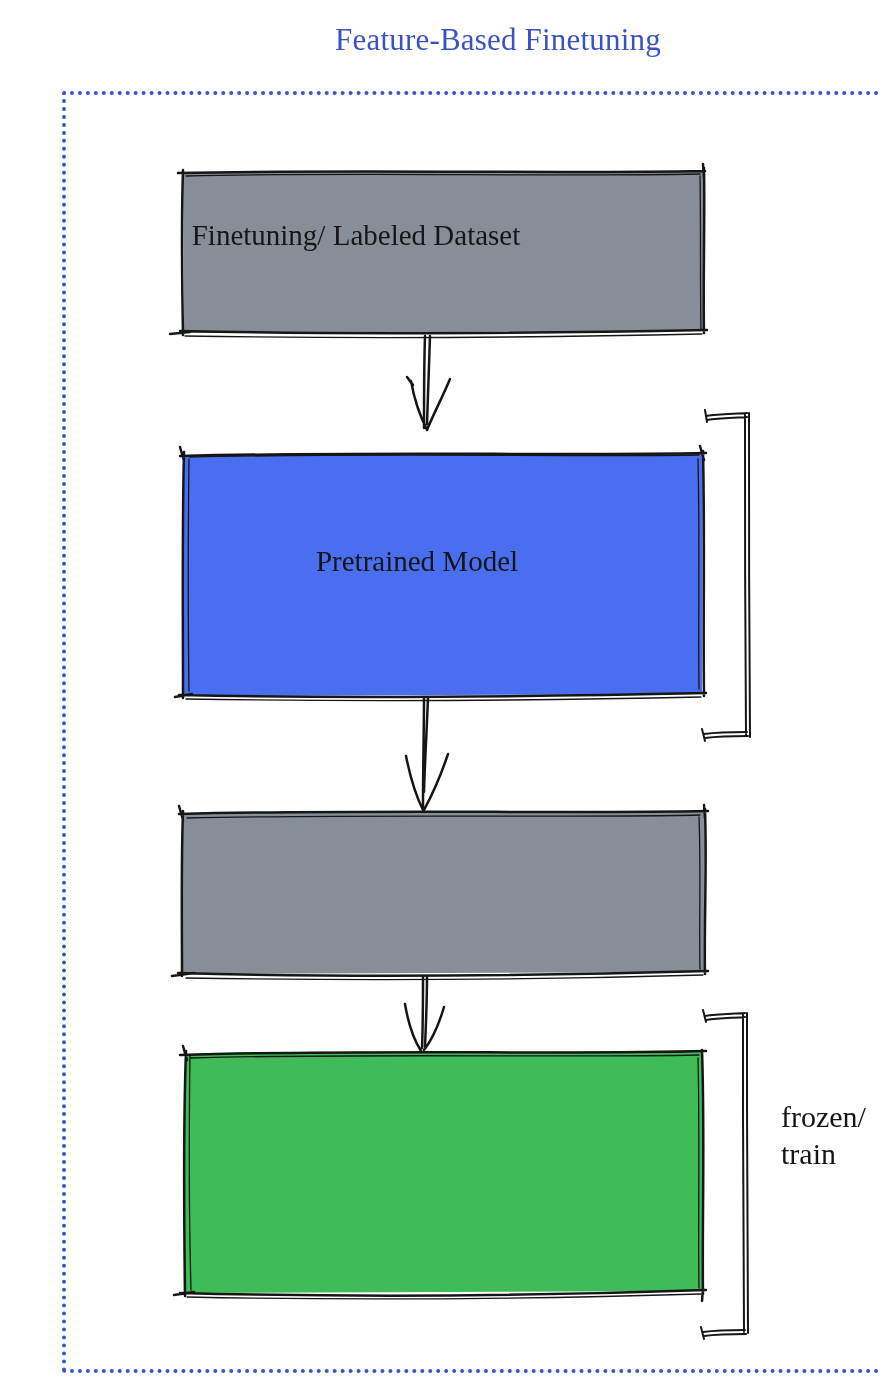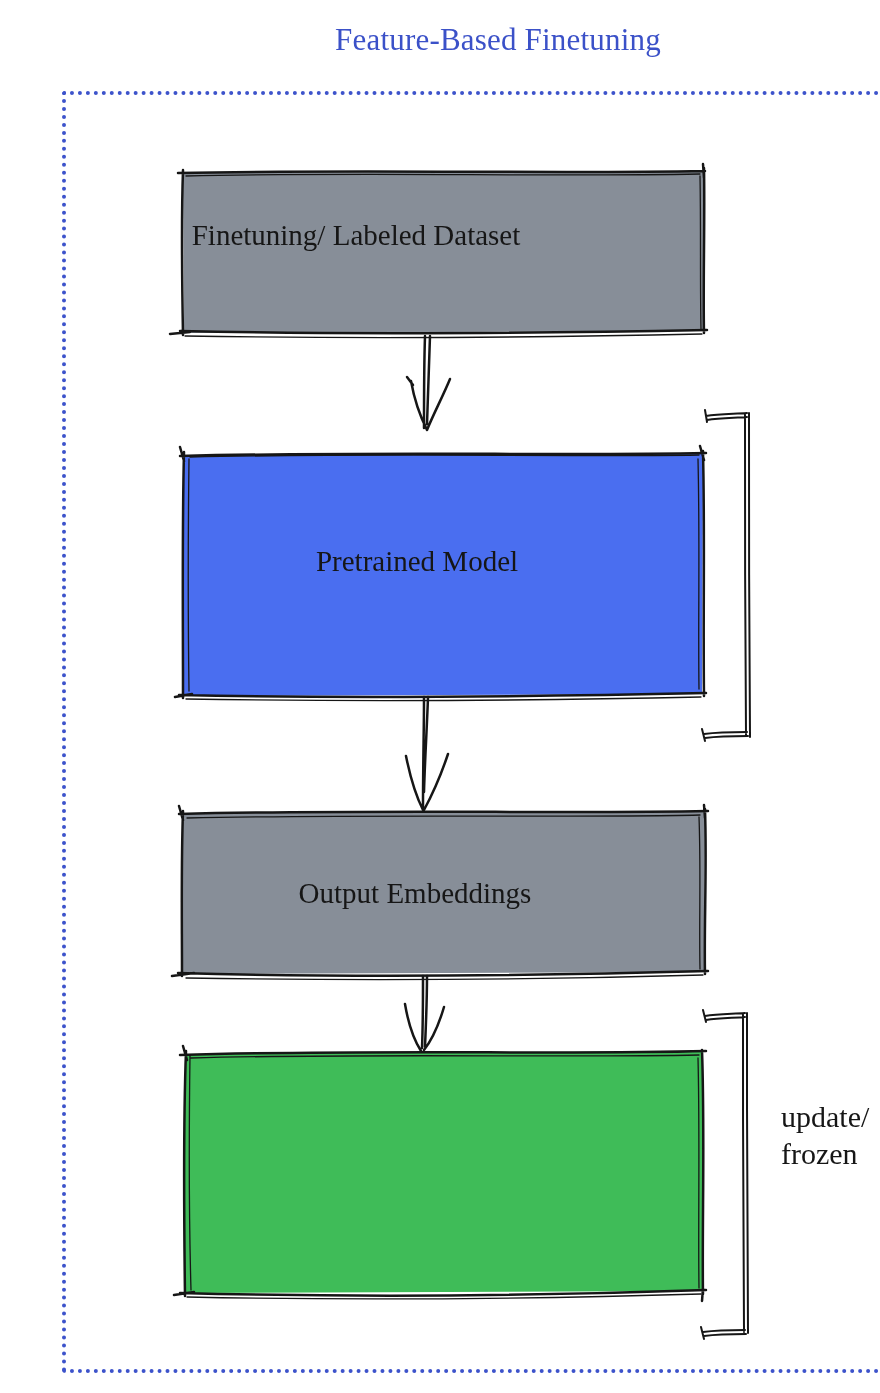--- a/index.html
+++ b/index.html
@@ -147,22 +147,21 @@
         M659,1332 C674,1330 688,1330 701,1330
         M660,1336 C675,1334 689,1334 702,1334
         M657,1327 L660,1339"></path>
     </g>
   </svg>
 
   <div class="box-label" style="left:137px; top:171px; width:424px; height:161px; align-items:flex-start; padding-top:47px; padding-right:74px;">Finetuning/ Labeled Dataset</div>
 
   <div class="box-label" style="left:138px; top:453px; width:522px; height:216px; padding-right:52px;border-radius:18px;">Pretrained Model</div>
 
-  <div class="box-label" style="left:138px; top:812px; width:524px; height:161px; padding-right:58px;">Output Embeddings</div>
 
 
 
   <div class="annotation" style="left:737px; top:1098px;">
-    <div>update/</div>
-    <div>frozen</div>
+    <div>frozen/</div>
+    <div>train</div>
   </div>
 
 </div>
 
 </body></html>

